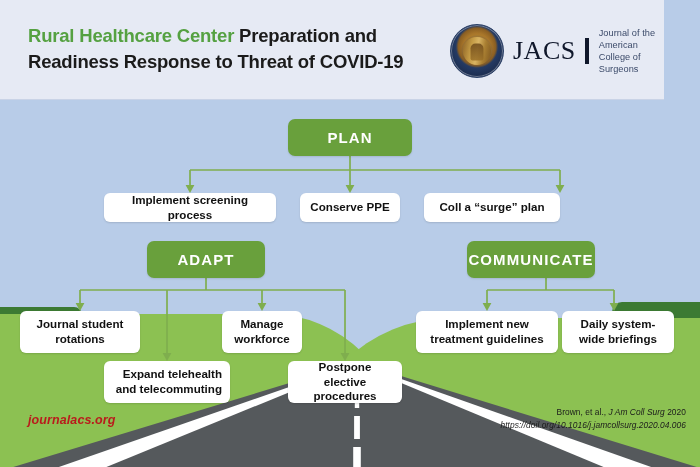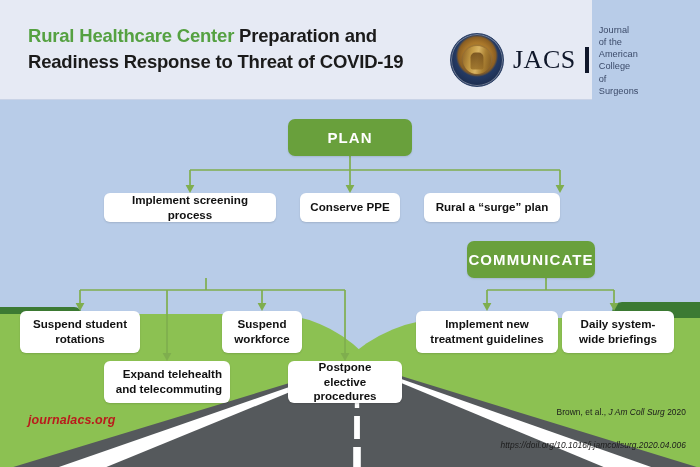--- a/index.html
+++ b/index.html
@@ -11,21 +11,21 @@
   }
   #page{
     position:relative;
     width:700px;height:467px;
     overflow:hidden;
     background:#B8CCE8;
   }
 
   
   #header{
-    position:absolute;left:0;top:0;width:592px;height:100px;
+    position:absolute;left:0;top:0;width:664px;height:100px;
     background:#E6EAF4;
     border-bottom:1px solid #C9D3E6;
     box-sizing:border-box;
   }
   #title{
     position:absolute;left:28px;top:23px;width:410px;
     font-size:18.5px;font-weight:bold;line-height:1.42;
     color:#1B1B1B;letter-spacing:-0.2px;
   }
   #title .hl{color:#55A141;}
@@ -92,21 +92,21 @@
   }
   #footer-url{
     position:absolute;left:28px;top:313px;
     font-size:12.5px;font-style:italic;font-weight:bold;color:#b91c1c;
     letter-spacing:.1px;
   }
   #citation{
     position:absolute;right:14px;top:306px;text-align:right;
     font-size:8.4px;line-height:1.5;color:#1B1B1B;letter-spacing:.05px;
   }
-  #citation .doi{font-style:italic;margin-top:20px;}
+  #citation .doi{font-style:italic;}
   #citation .jrnl{font-style:italic;text-align:center;}
 
   
   #flow{position:absolute;left:0;top:100px;width:700px;height:367px;}
   .node{
     position:absolute;box-sizing:border-box;
     display:flex;align-items:center;justify-content:center;
     text-align:center;
   }
   .green{
@@ -210,36 +210,39 @@
       <span>Implement screening process</span>
     </div>
 
     <div class="node green" style="left:288px;top:19px;width:124px;height:37px;">
       <span>PLAN</span>
     </div>
     <div class="node white" style="left:300px;top:93px;width:100px;height:29px;">
       <span>Conserve PPE</span>
     </div>
     <div class="node white" style="left:424px;top:93px;width:136px;height:29px;">
-      <span>Rural a “surge” plan</span>
-    </div>
-
+      <span>Coll a “surge” plan</span>
+    </div>
+
+    <div class="node green" style="left:147px;top:141px;width:118px;height:37px;">
+      <span>ADAPT</span>
+    </div>
 
     <div class="node green" style="left:467px;top:141px;width:128px;height:37px;">
       <span>COMMUNICATE</span>
     </div>
 
     <div class="node white" style="left:20px;top:211px;width:120px;height:42px;">
-      <span>Suspend student rotations</span>
+      <span>Journal student rotations</span>
     </div>
     <div class="node white" style="left:104px;top:261px;width:126px;height:42px;text-align:right;">
       <span>Expand telehealth and telecommuting</span>
     </div>
     <div class="node white" style="left:222px;top:211px;width:80px;height:42px;">
-      <span>Suspend workforce</span>
+      <span>Manage workforce</span>
     </div>
     <div class="node white" style="left:288px;top:261px;width:114px;height:42px;">
       <span>Postpone elective procedures</span>
     </div>
 
     <div class="node white" style="left:416px;top:211px;width:142px;height:42px;">
       <span>Implement new treatment guidelines</span>
     </div>
     <div class="node white" style="left:562px;top:211px;width:112px;height:42px;">
       <span>Daily system-wide briefings</span>

